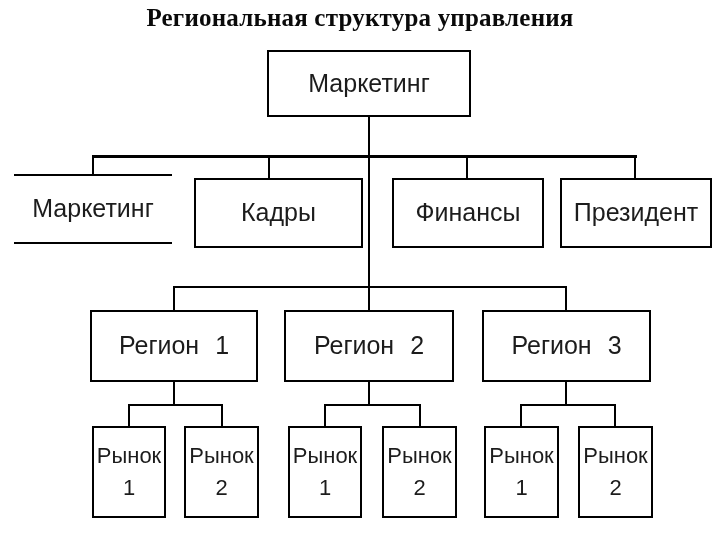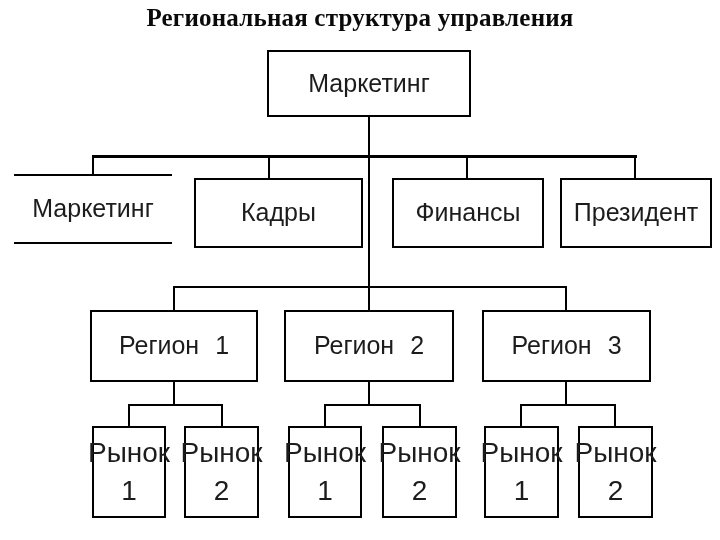--- a/index.html
+++ b/index.html
@@ -33,21 +33,21 @@
     justify-content: center;
     color: #1c1c1c;
     font-size: 25px;
     line-height: 1.1;
     white-space: nowrap;
   }
   .box.noside { border-left: none; border-right: none; }
   .box .rnum { margin-left: 16px; }
   .box.mkt {
     flex-direction: column;
-    font-size: 28px;
+    font-size: 22px;
     line-height: 1.0;
   }
   .box.mkt .mline2 { margin-top: 10px; }
   .ln {
     position: absolute;
     background: #000000;
     display: block;
   }
 </style>
 </head>

